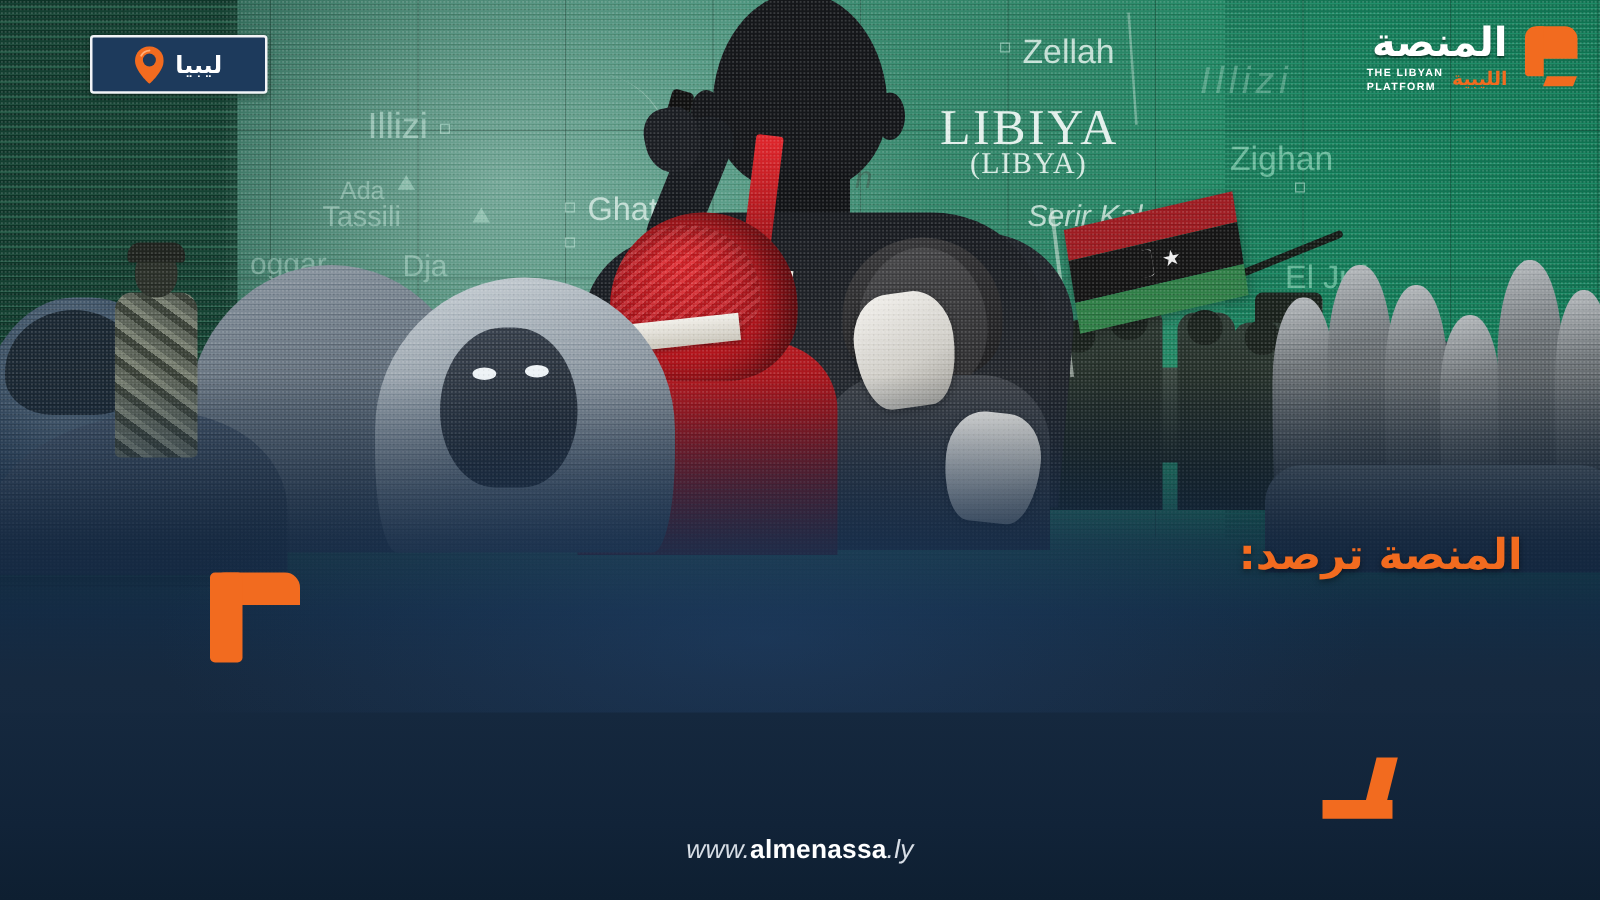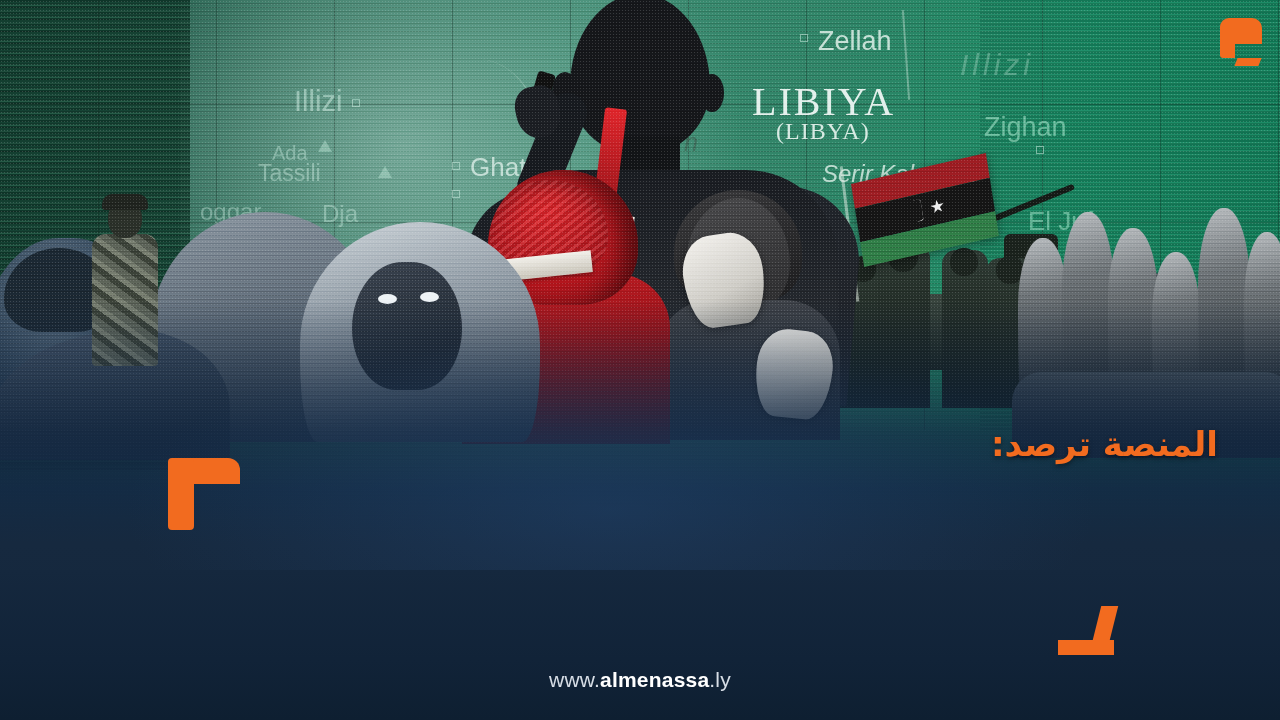--- a/index.html
+++ b/index.html
@@ -295,21 +295,21 @@
   .br-br .a{position:absolute;left:38px;top:0;width:17px;height:42px;background:#f26b1f;transform:skewX(-14deg);}
   .br-br .b{position:absolute;left:0;top:34px;width:56px;height:15px;background:#f26b1f;}
 
   
   .url{
     position:absolute;left:0;right:0;bottom:28px;text-align:center;
     color:#e8eef5;font-size:21px;letter-spacing:.2px;
     font-family:"Liberation Sans","DejaVu Sans",sans-serif;
   }
   .url b{font-weight:bold;color:#ffffff;}
-  .url .lt{font-weight:normal;opacity:.92;}
+  .url .lt{font-weight:normal;opacity:.92;font-style:italic;}
 </style>
 </head>
 <body>
 
 <div class="stage">
 
   <div class="bg-green"></div>
   <div class="bg-green-light"></div>
   <div class="streak-left"></div>
   <div class="streak-right"></div>
@@ -423,22 +423,42 @@
     <div class="bh-palm"></div>
   </div>
 
   <div class="scan"></div>
   <div class="noise"></div>
 
   <div class="navy"></div>
   <div class="navy-glow"></div>
   <div class="navy-bottom"></div>
 
+  <div class="badge">
+    <span class="pin">
+      <svg width="23" height="30" viewBox="0 0 23 30">
+        <path d="M11.5 0C5.15 0 0 5.15 0 11.5 0 20 11.5 30 11.5 30S23 20 23 11.5C23 5.15 17.85 0 11.5 0z" fill="#f26b1f"></path>
+        <circle cx="11.5" cy="11" r="5.2" fill="#1d3a5c"></circle>
+        <path d="M5 7.5a7.6 7.6 0 0 1 6.5-4" stroke="#ffb07a" stroke-width="1.6" fill="none" stroke-linecap="round"></path>
+      </svg>
+    </span>
+    <span class="badge-text">ليبيا</span>
+  </div>
 
   <div class="logo">
+    <div class="logo-txt">
+      <div class="logo-ar">المنصة</div>
+      <div class="logo-row2">
+        <div class="logo-en">
+          <span>THE LIBYAN</span>
+          <span>PLATFORM</span>
+        </div>
+        <div class="logo-ar2">الليبية</div>
+      </div>
+    </div>
     <div class="logo-mark">
       <div class="lm-top"></div>
         <div class="lm-leg"></div>
         <div class="lm-bot"></div>
     </div>
   </div>
 
   <div class="br br-tl">
     <div class="b"></div>
       <div class="a"></div>

